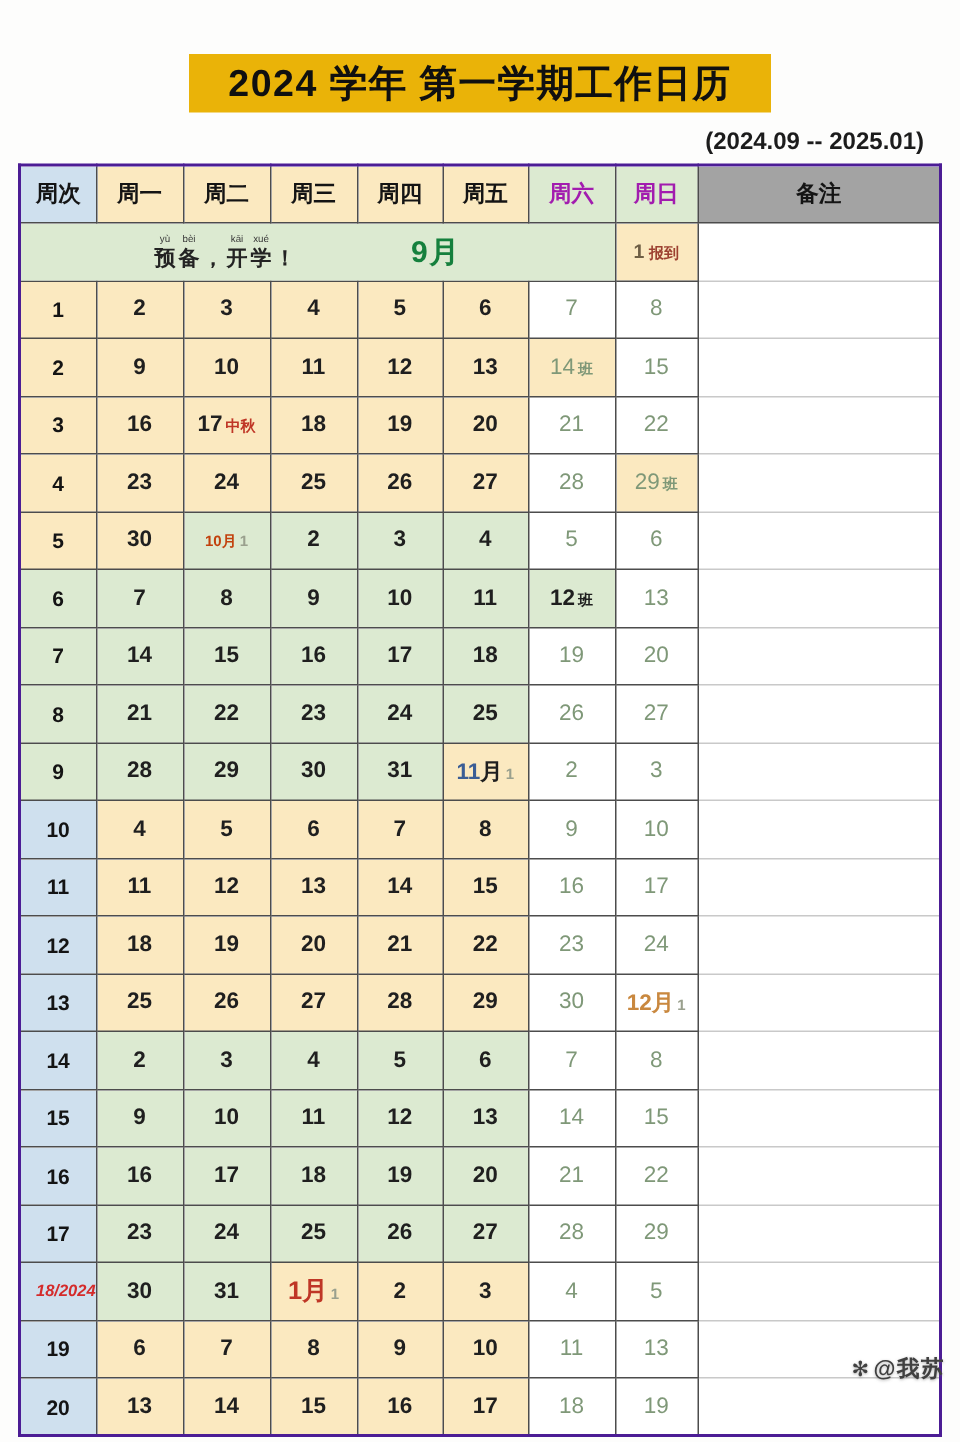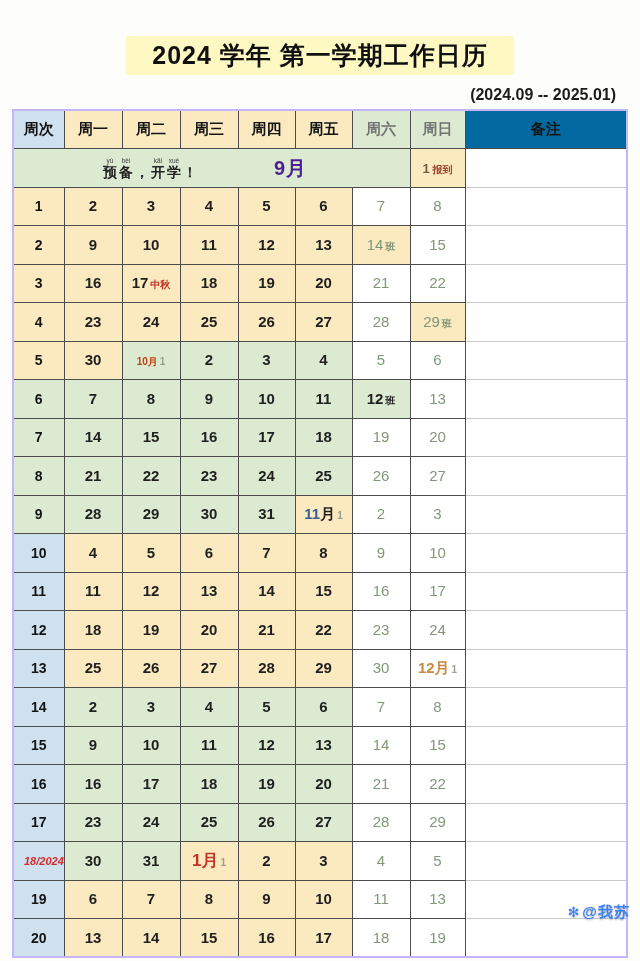--- a/index.html
+++ b/index.html
@@ -2,69 +2,69 @@
 <html><head>
 <meta charset="utf-8">
 <style>
   html,body{margin:0;padding:0;}
   body{
     width:640px;height:961px;position:relative;overflow:hidden;
     background:#fdfdfc;font-family:"Liberation Sans","DejaVu Sans",sans-serif;
   }
   .title-wrap{text-align:center;margin-top:36px;}
   .title{
-    display:inline-block;background:#fef9c3;color:#101010;
+    display:inline-block;background:#eab308;color:#101010;
     font-size:25px;font-weight:800;padding:3px 26px;letter-spacing:1px;
   }
   .subtitle{
     text-align:right;margin:11px 24px 5px 0;
     font-size:16px;font-weight:700;color:#1c1c1c;
   }
   table{
     border-collapse:collapse;table-layout:fixed;width:614px;margin:0 auto;
-    border:2px solid #c4b5fd;
+    border:2px solid #4c1d95;
   }
   th,td{
     border:1px solid #4c4c4c;text-align:center;vertical-align:middle;
     padding:0;overflow:hidden;white-space:nowrap;
   }
   tr{height:38.5px;}
   th{font-size:15px;font-weight:700;}
   .hfg-k{color:#141414;}
-  .hfg-g{color:#737373;}
+  .hfg-g{color:#a21caf;}
   .bg-y{background:#fbe9c0;}
   .bg-g{background:#dcead1;}
   .bg-w{background:#ffffff;}
   .bg-b{background:#cfe0ee;}
-  .bg-p{background:#0369a1;}
+  .bg-p{background:#a3a3a3;}
   td.remark{background:#fff;border-top:1px solid #c9c9c9;border-bottom:1px solid #c9c9c9;}
   .week{font-size:14px;font-weight:700;color:#141414;}
   .week-red{font-size:11px;font-weight:700;font-style:italic;color:#d42b2b;letter-spacing:0;padding-left:10px;}
   .c-k{color:#1f1f1f;font-weight:700;font-size:15px;}
   .c-g{color:#7f9878;font-weight:500;font-size:15px;}
   .c-r{color:#bf3626;font-weight:700;font-size:17px;}
   .c-o{color:#c9883f;font-weight:700;font-size:15px;}
   .c-gold{color:#c2410c;font-weight:700;font-size:10px;}
   .c-b{color:#3a5d95;font-weight:700;font-size:15px;}
   .c-e{color:#9aa08e;font-weight:500;font-size:15px;}
   .s{font-size:10px !important;margin-left:2px;font-weight:700;}
   .month-cell{position:relative;}
   .phrase{position:absolute;left:88px;top:50%;transform:translateY(-50%);}
   .pp{display:inline-block;text-align:center;margin:0 1px;vertical-align:bottom;}
   .pp .py{display:block;font-size:6.5px;line-height:7px;color:#3a3a3a;letter-spacing:0;}
   .pp .ch{display:block;font-size:14px;line-height:16px;font-weight:800;color:#232323;}
   .mlabel{
     position:absolute;left:260px;top:50%;transform:translateY(-50%);
-    font-size:20px;font-weight:800;color:#4c1d95;letter-spacing:1px;
+    font-size:20px;font-weight:800;color:#15803d;letter-spacing:1px;
   }
   .rep-num{font-size:13px;font-weight:700;color:#6e5f45;}
   .rep-note{font-size:10px;font-weight:700;color:#9c4030;margin-left:3px;text-align:center;}
   .watermark{
     position:absolute;right:10px;top:903px;font-size:15px;font-weight:700;
-    color:#3b82f6;letter-spacing:1px;
+    color:#404040;letter-spacing:1px;
     text-shadow:0 1px 2px rgba(110,110,110,.55);
   }
   .watermark .wm-icon{font-size:14px;margin-right:2px;}
 </style>
 </head>
 <body>
 
 <div class="title-wrap">
   <span class="title">2024 学年  第一学期工作日历</span>
 </div>

